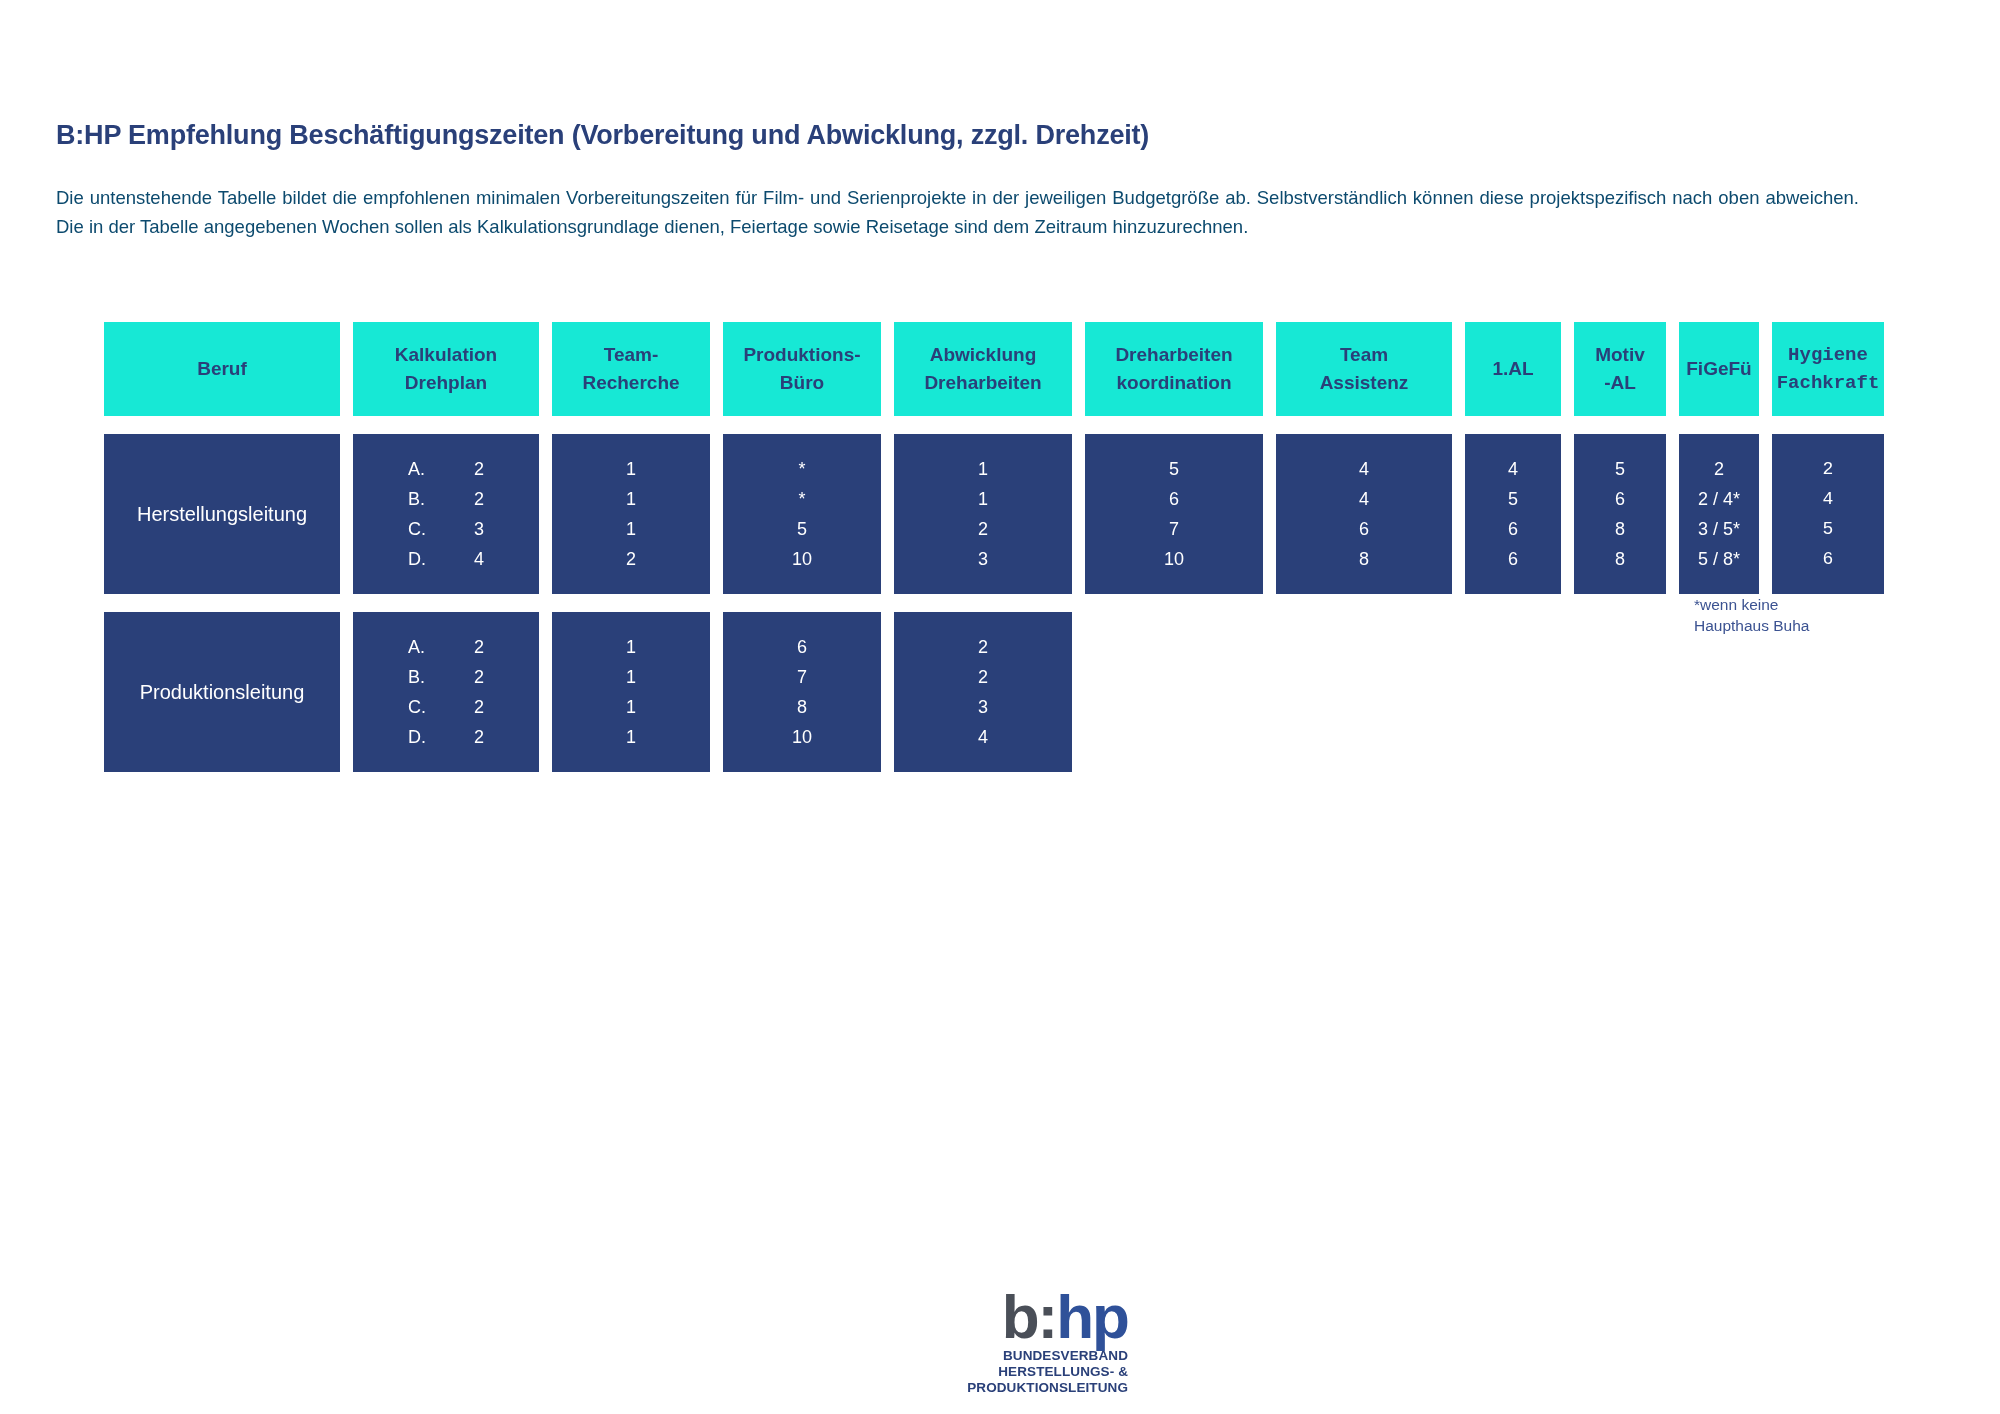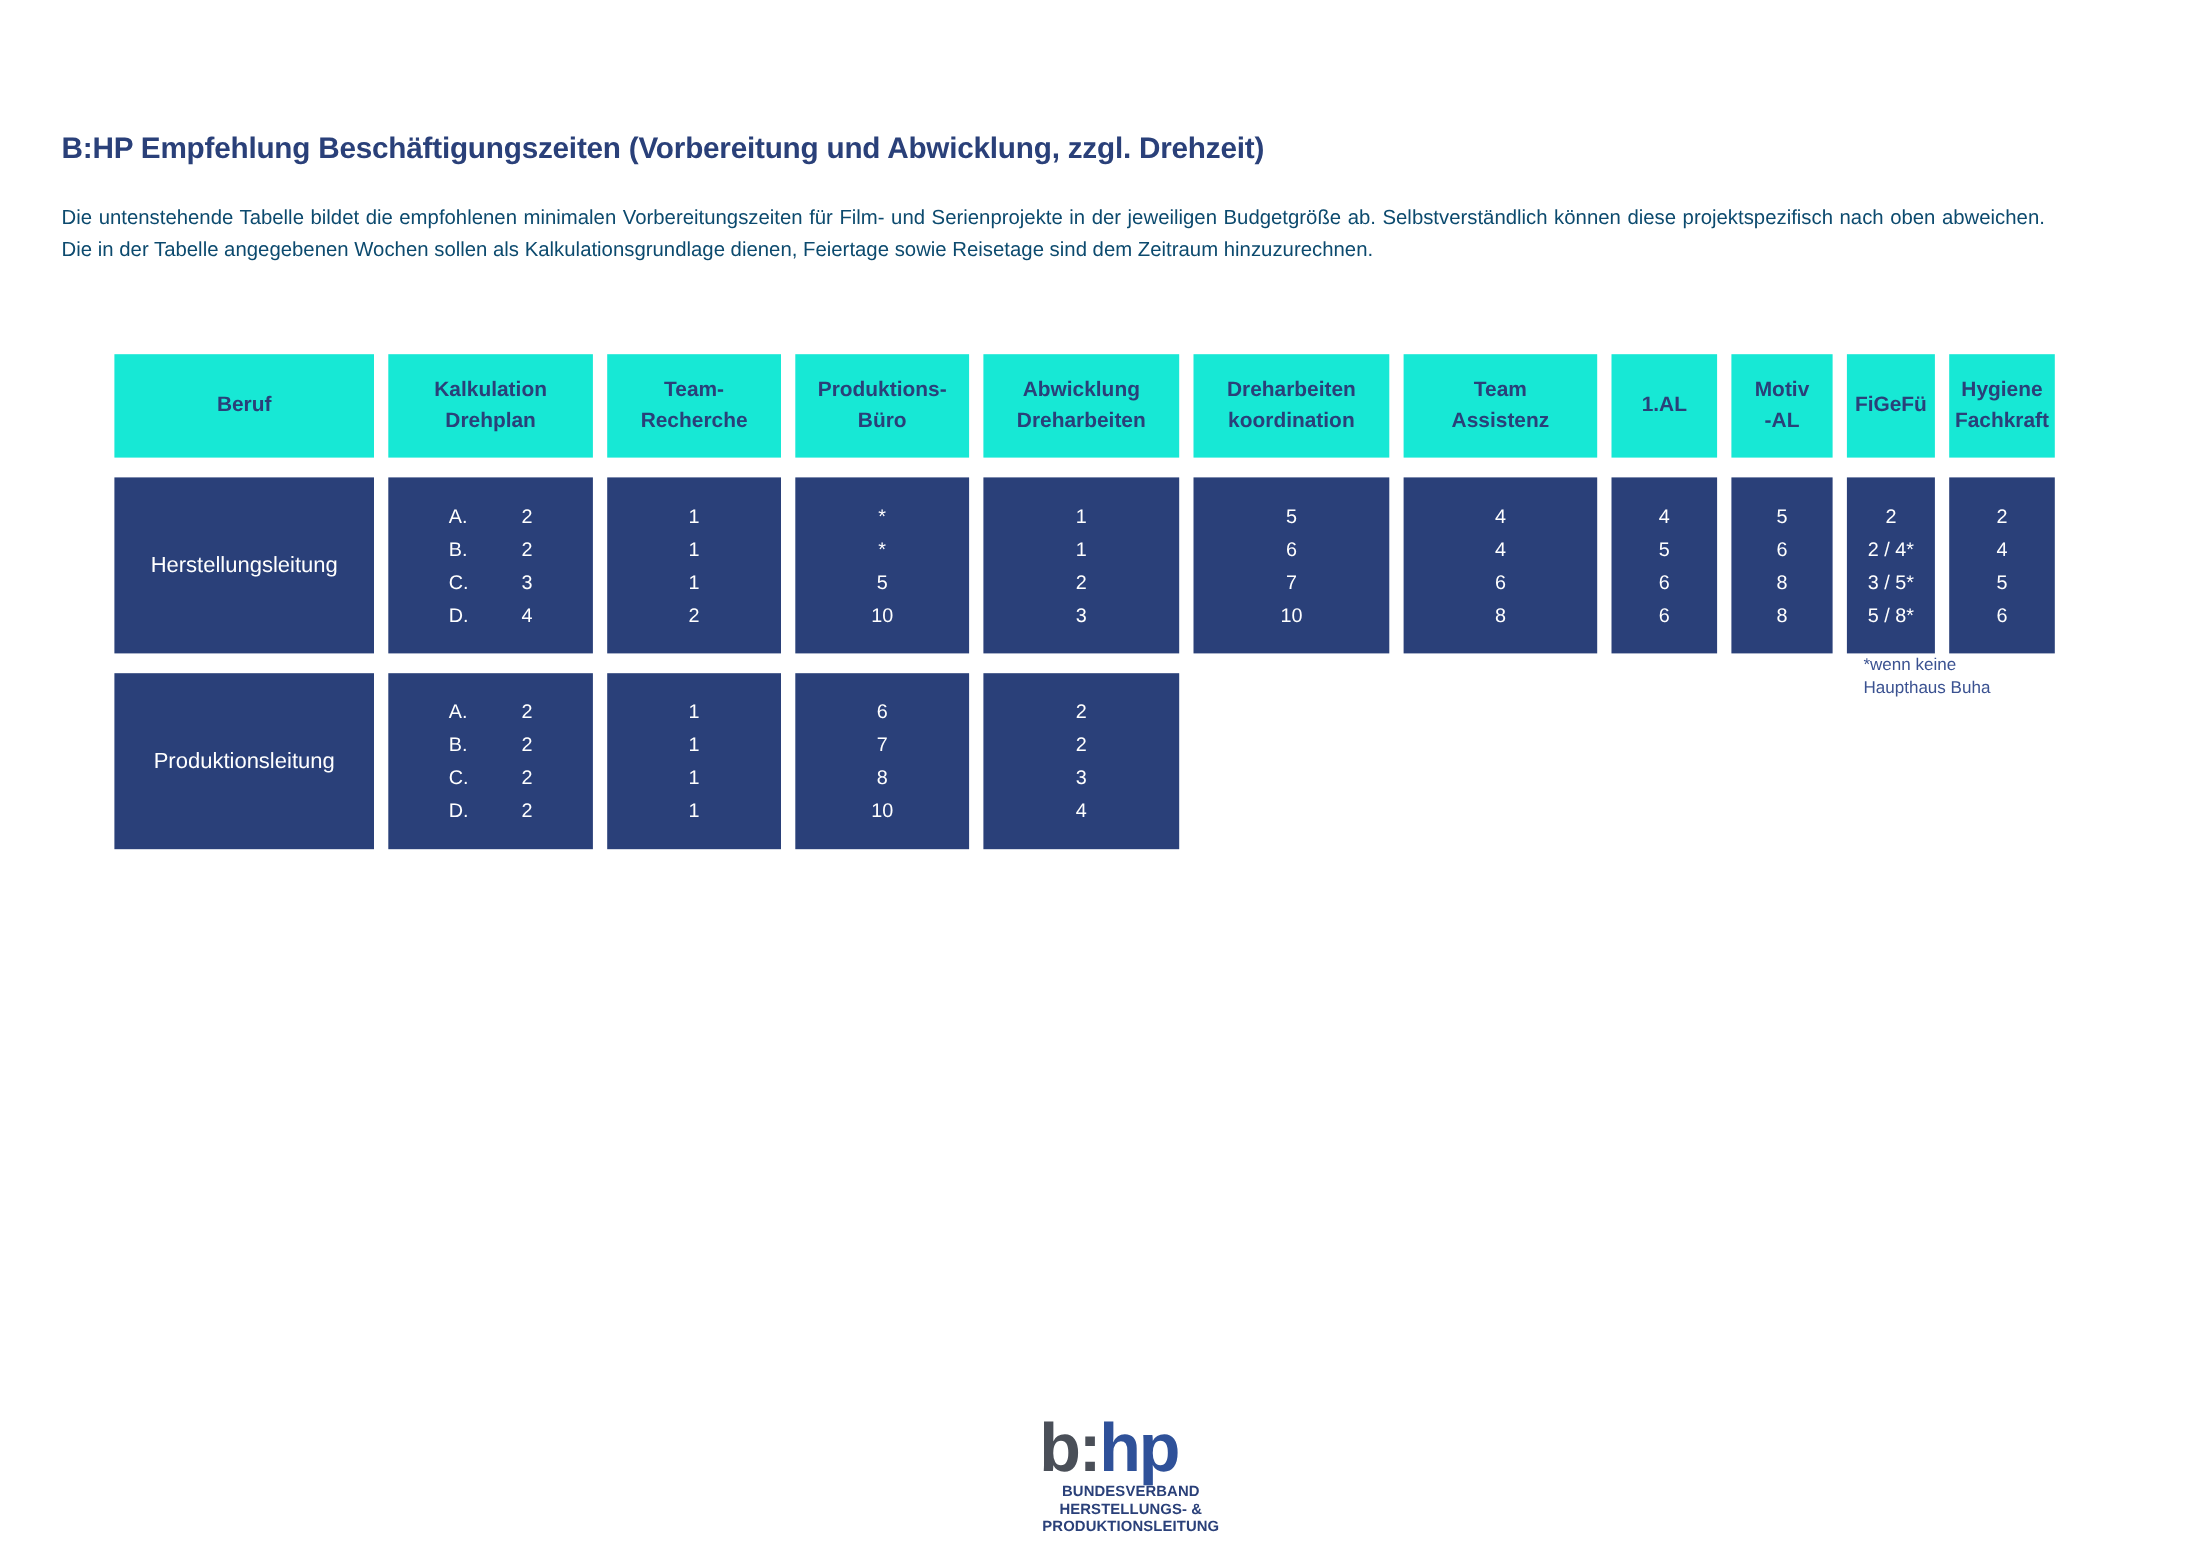--- a/index.html
+++ b/index.html
@@ -92,21 +92,21 @@
   .c0 { width: 236px; margin-left: 48px; }
   .c1 { width: 186px; }
   .c2 { width: 158px; }
   .c3 { width: 158px; }
   .c4 { width: 178px; }
   .c5 { width: 178px; }
   .c6 { width: 176px; }
   .c7 { width: 96px; }
   .c8 { width: 92px; }
   .c9 { width: 80px; }
-  .c10 { width: 96px; }
+  .c10 { width: 112px; font-family: Liberation Mono, monospace; }
 
   
   .cell.empty { background: transparent !important; min-height: 0; }
 
   .stack { display: block; }
   .stack .line { display: block; white-space: pre; }
 
   
   .lettered { display: inline-block; text-align: left; }
   .lettered .line {
@@ -128,21 +128,21 @@
     color: #3B5291;
     white-space: pre-line;
   }
 
   
   .logo {
     position: absolute;
     left: 888px;
     top: 1288px;
     width: 240px;
-    text-align: center;
+    text-align: right;
   }
   .logo-word {
     font-size: 62px;
     font-weight: bold;
     line-height: 0.92;
     letter-spacing: -2px;
   }
   .logo-b { color: #4A4F58; }
   .logo-h { color: #2F5199; }
   .logo-sub {

